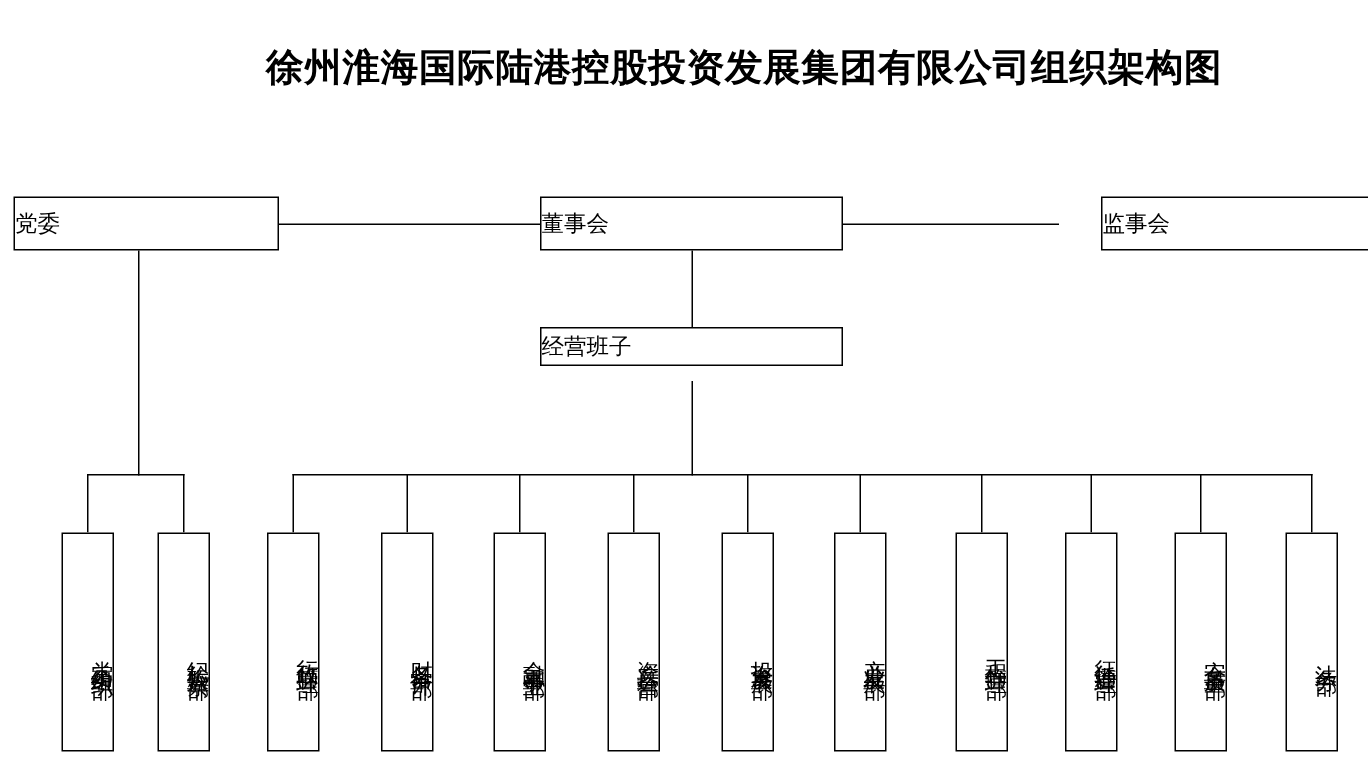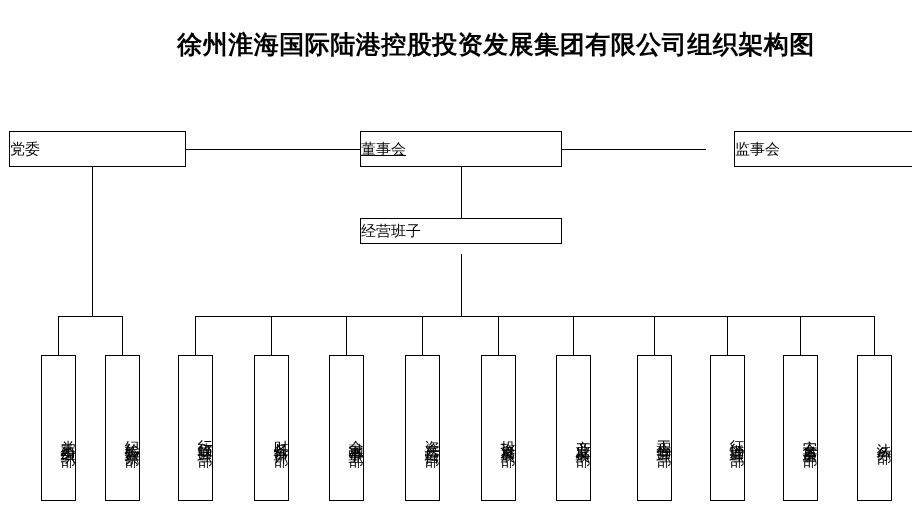--- a/index.html
+++ b/index.html
@@ -66,21 +66,21 @@
 <body>
 
 <div id="chart-canvas">
 
   <div class="title">徐州淮海国际陆港控股投资发展集团有限公司组织架构图</div>
 
   <div class="node node-h" style="left:9px; top:131px; width:177px; height:36px;">
     <span>党委</span>
   </div>
 
-  <div class="node node-h" style="left:360px; top:131px; width:202px; height:36px;text-decoration:underline;">
+  <div class="node node-h" style="left:360px; top:131px; width:202px; height:36px;">
     <span>董事会</span>
   </div>
 
   <div class="node node-h" style="left:734px; top:131px; width:197px; height:36px;">
     <span>监事会</span>
   </div>
 
   <div class="ln ln-h" style="left:186px; top:149px; width:174px;"></div>
 
   <div class="ln ln-h" style="left:562px; top:149px; width:144px;"></div>

